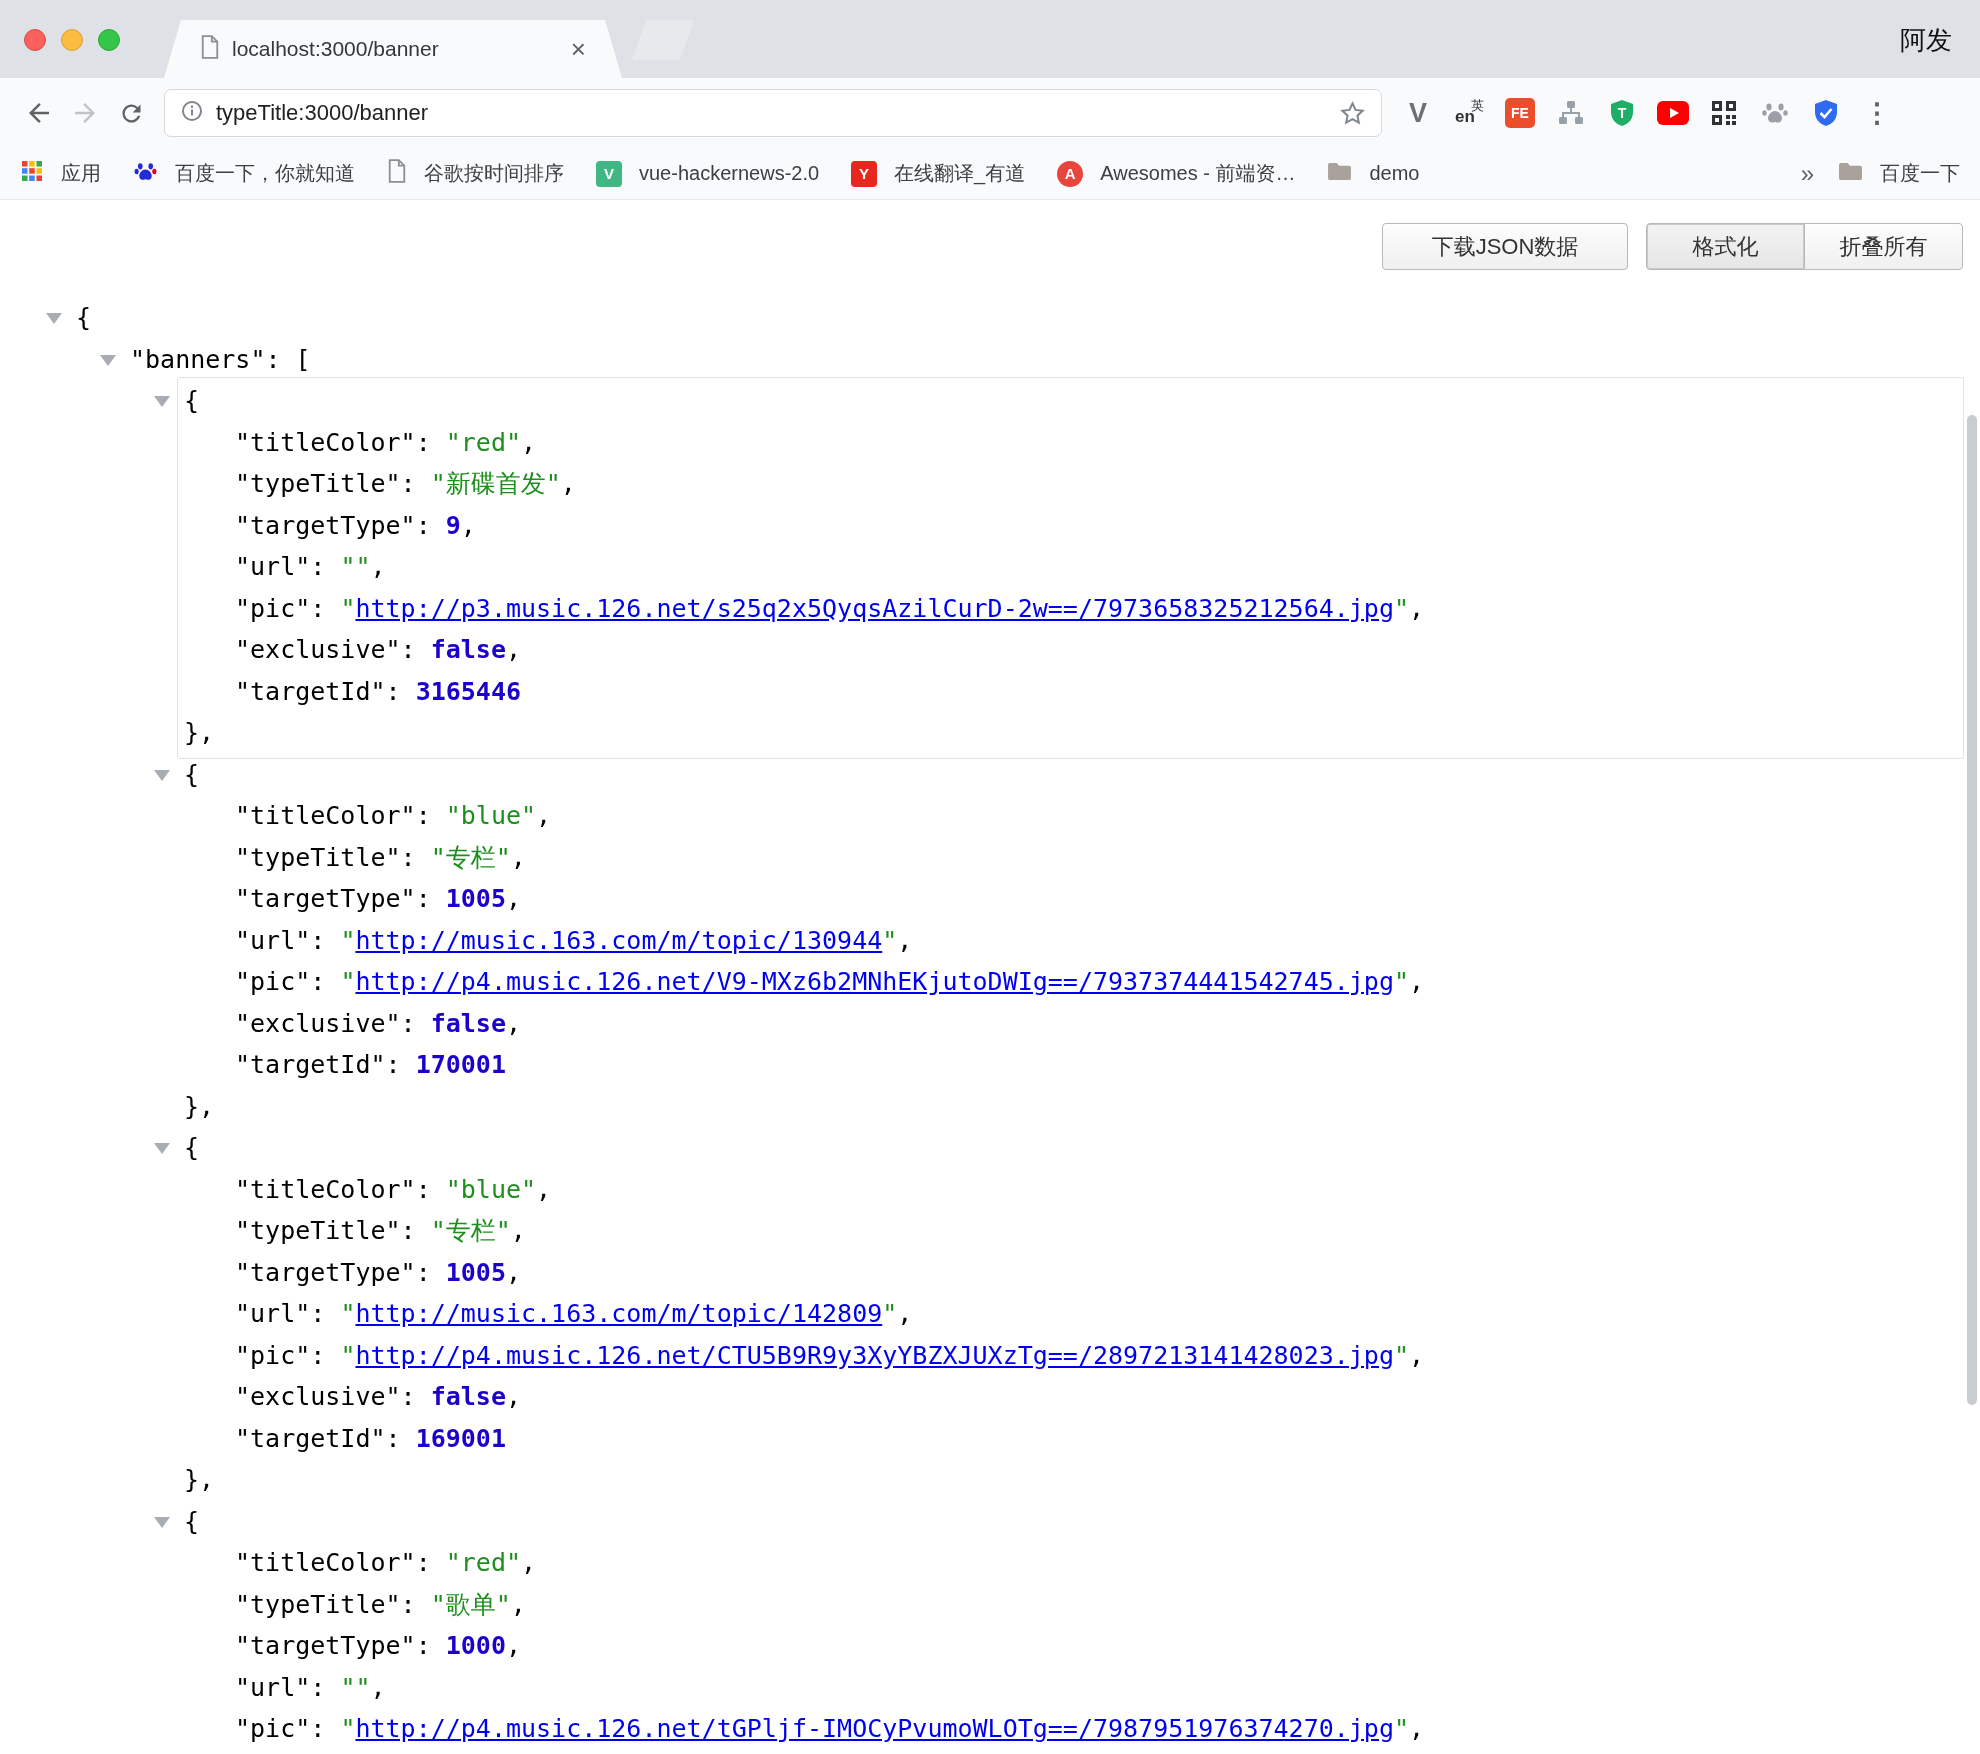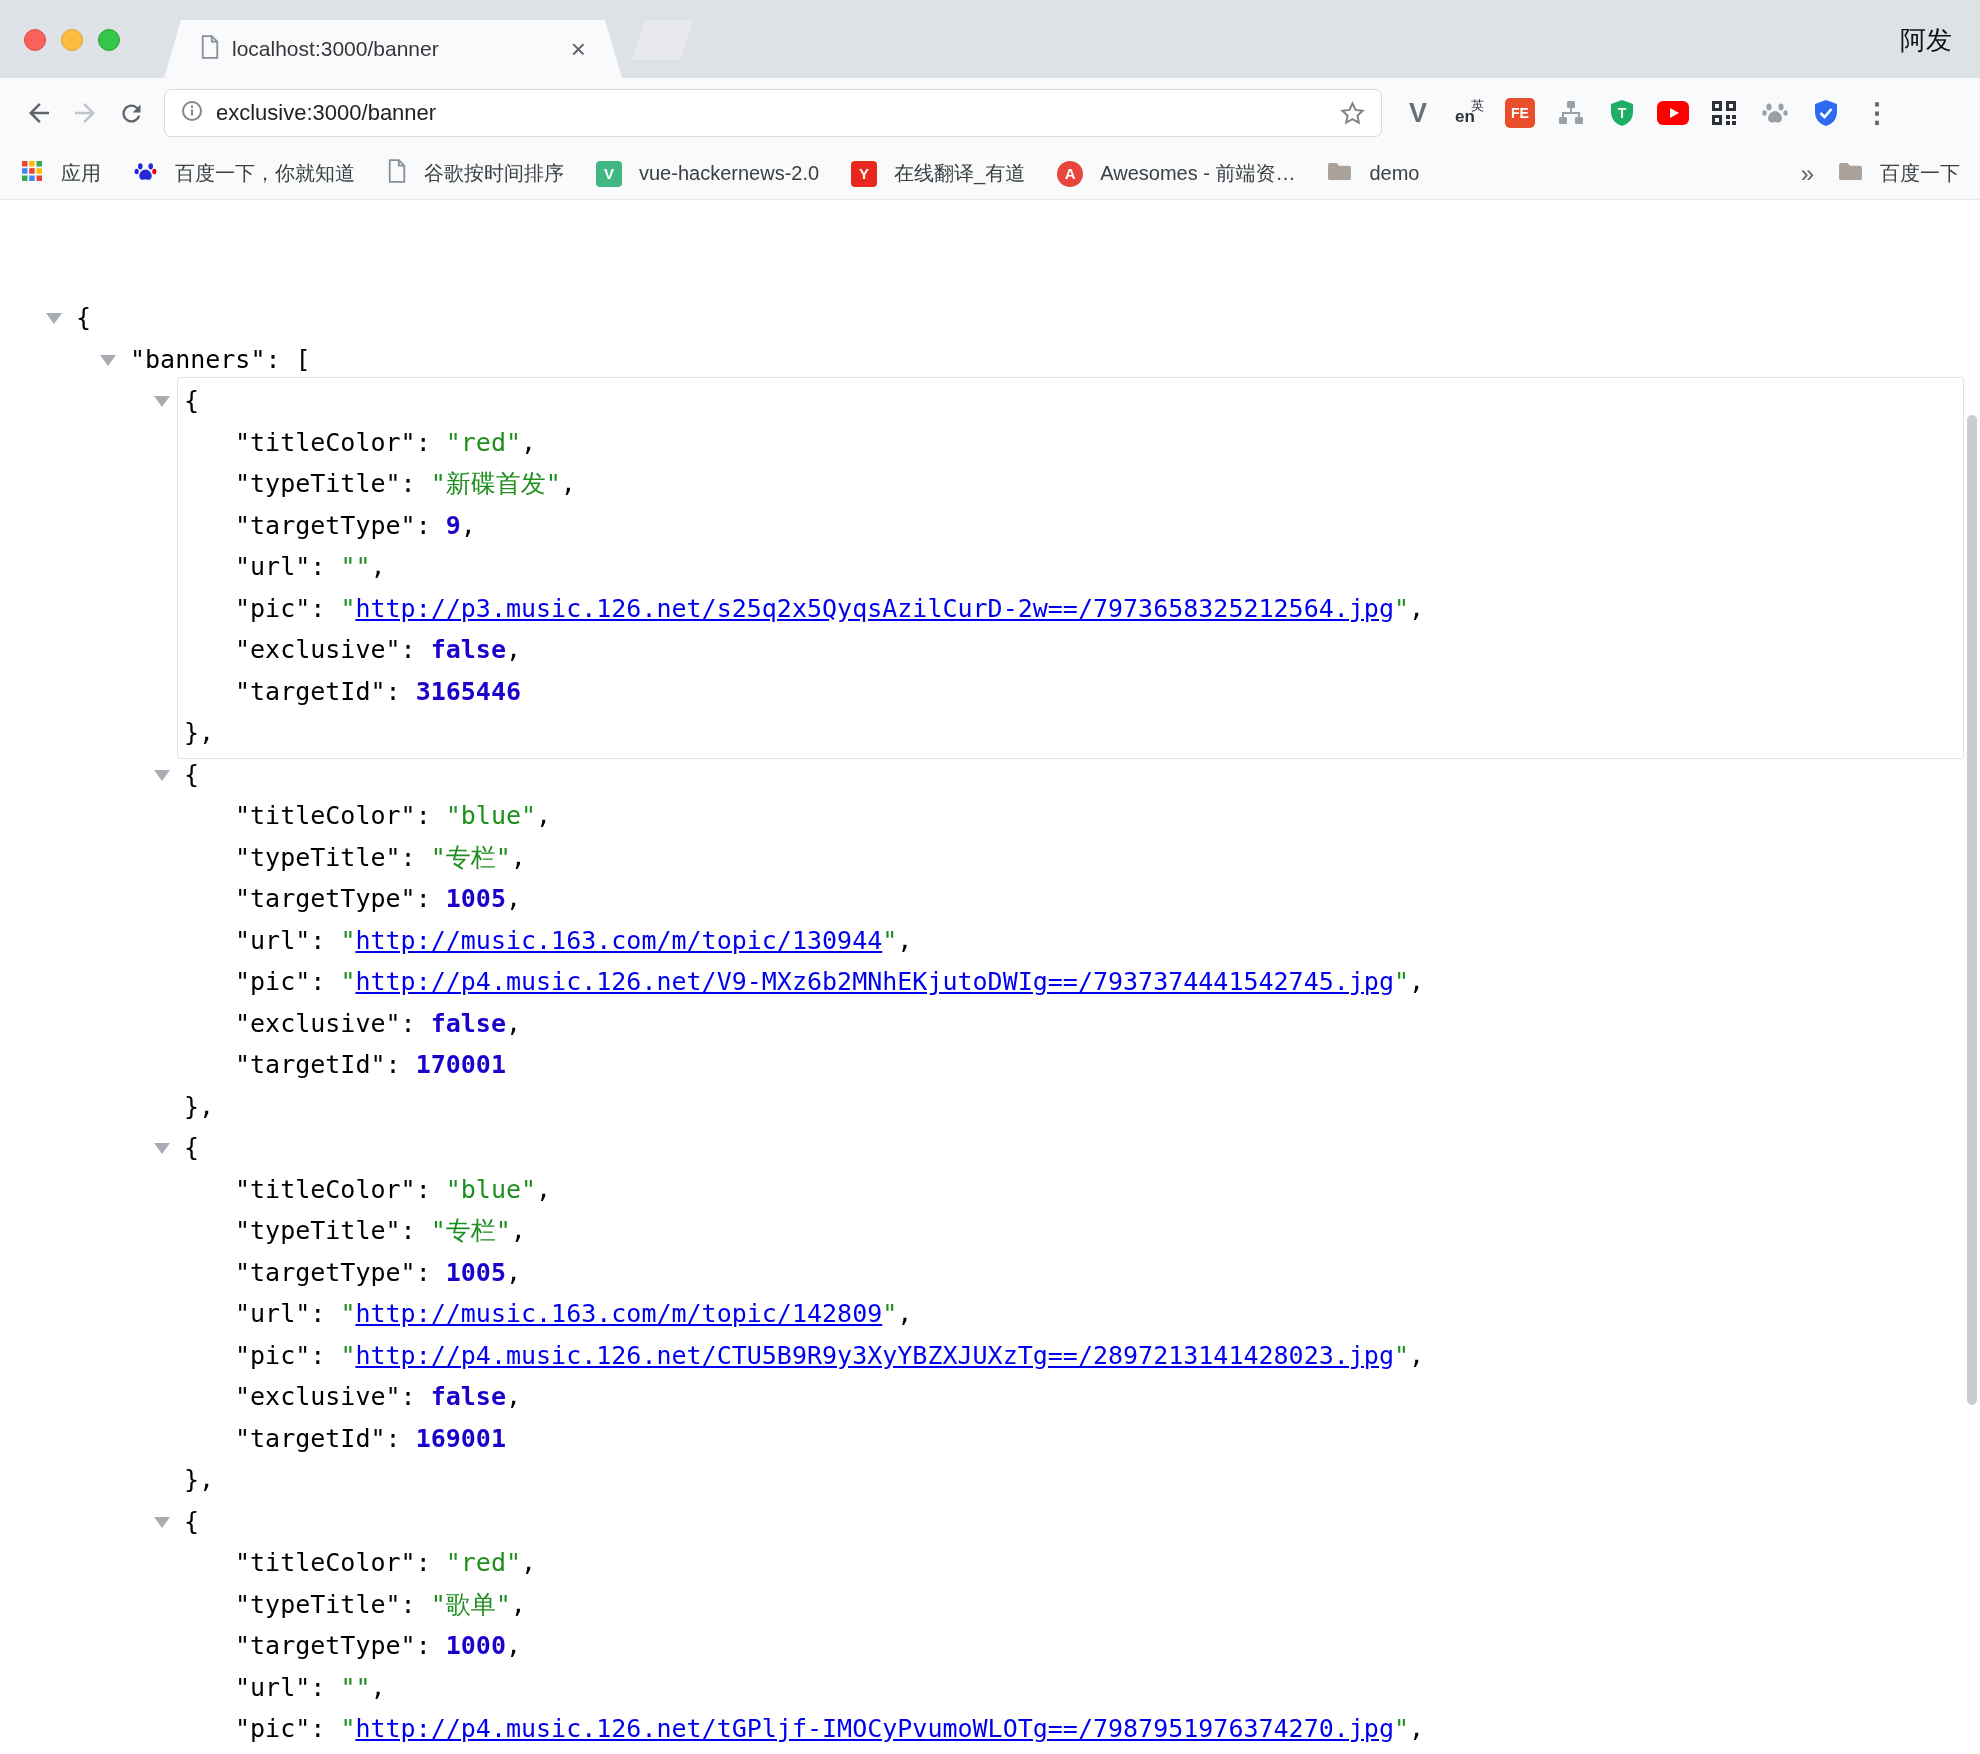--- a/index.html
+++ b/index.html
@@ -139,21 +139,21 @@
   </span>
 
   <div class="urlbar">
     <span>
       <svg width="24" height="24" viewBox="0 0 24 24">
           <circle cx="12" cy="12" r="9" fill="none" stroke="#80868b" stroke-width="2"></circle>
           <rect x="11" y="10.5" width="2" height="6" fill="#80868b"></rect>
           <rect x="11" y="6.5" width="2" height="2.4" fill="#80868b"></rect>
         </svg>
     </span>
-    <span class="url-text"><b class="url-host" style="font-weight:normal">exclusive</b><span class="url-path">:3000/banner</span></span>
+    <span class="url-text"><b class="url-host" style="font-weight:normal">typeTitle</b><span class="url-path">:3000/banner</span></span>
     <span class="star">
       <svg width="27" height="27" viewBox="0 0 24 24">
           <path d="M12 3l2.7 5.8 6.3.8-4.6 4.3 1.2 6.2L12 17l-5.6 3.1 1.2-6.2L3 9.6l6.3-.8z" fill="none" stroke="#80868b" stroke-width="1.8"></path>
         </svg>
     </span>
   </div>
 
   <div class="extensions">
     <span class="ext">
         <span class="vimium-v">V</span>
@@ -300,20 +300,27 @@
         <svg width="25" height="21" viewBox="0 0 26 22">
             <path d="M1 4a2 2 0 0 1 2-2h7l2.5 3H23a2 2 0 0 1 2 2v11a2 2 0 0 1-2 2H3a2 2 0 0 1-2-2z" fill="#a8a29a"></path>
           </svg>
       </span>
       <span>百度一下</span>
     </div>
   </div>
 </div>
 
 <div class="content">
+  <div class="actions">
+    <button class="btn download">下载JSON数据</button>
+    <div class="group">
+      <button class="btn active">格式化</button>
+      <button class="btn">折叠所有</button>
+    </div>
+  </div>
 
   <div id="json-tree">
     <div class="hover-box"></div>
   <div class="jline" style="padding-left: 76px;"><span class="tri" style="left: 46px;"></span><span class="jp">{</span></div>
       <div class="jline" style="padding-left: 130px;"><span class="tri" style="left: 100px;"></span><span class="jk">"banners"</span><span class="jp">: [</span></div>
       <div class="jline" style="padding-left: 184px;"><span class="tri" style="left: 154px;"></span><span class="jp">{</span></div>
       <div class="jline" style="padding-left: 235px;"><span class="jk">"titleColor"</span><span class="jp">: </span><span class="js">"red"</span><span class="jp">,</span></div>
       <div class="jline" style="padding-left: 235px;"><span class="jk">"typeTitle"</span><span class="jp">: </span><span class="js">"新碟首发"</span><span class="jp">,</span></div>
       <div class="jline" style="padding-left: 235px;"><span class="jk">"targetType"</span><span class="jp">: </span><span class="jn">9</span><span class="jp">,</span></div>
       <div class="jline" style="padding-left: 235px;"><span class="jk">"url"</span><span class="jp">: </span><span class="js">""</span><span class="jp">,</span></div>

